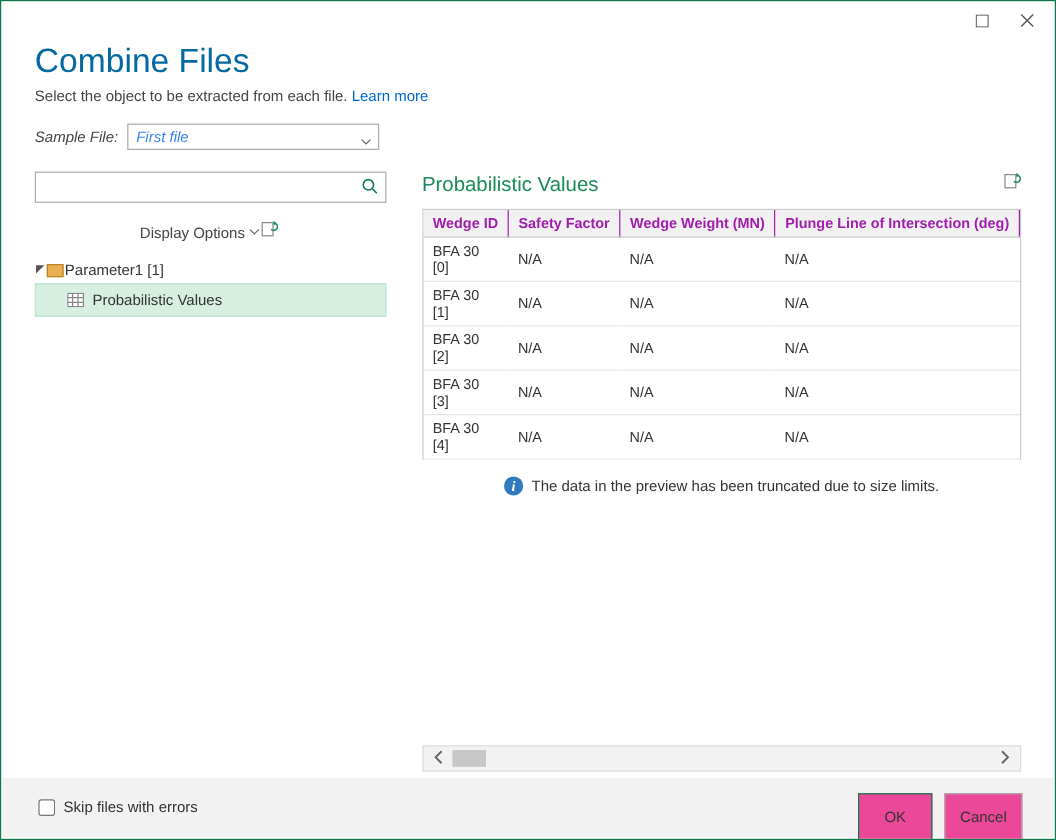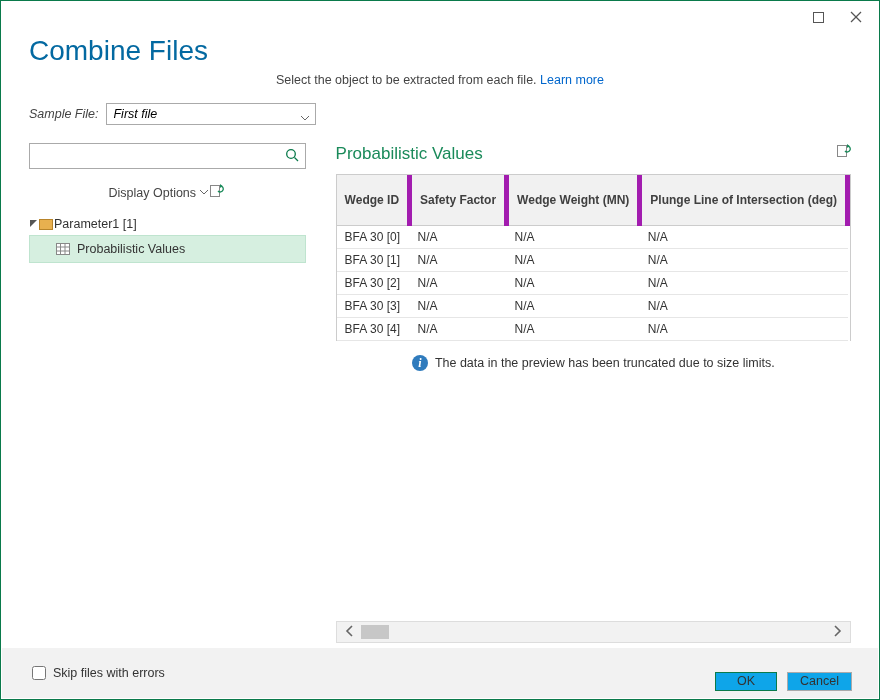--- a/index.html
+++ b/index.html
@@ -5,26 +5,26 @@
   * { box-sizing: border-box; font-family: "Segoe UI", Arial, sans-serif; }
   html, body { margin: 0; padding: 0; }
   body { width: 880px; height: 700px; background: #fff; position: relative; border: 1px solid #0a7a4b; }
 
   .titlebar { height: 32px; display: flex; justify-content: flex-end; align-items: center; padding-right: 6px; gap: 4px; }
   .win-btn { width: 34px; height: 26px; display:flex; align-items:center; justify-content:center; color:#555; }
   .win-btn svg { display:block; }
 
   .content { padding: 0 28px 0 28px; }
   .dlg-title { color: #0369a1; font-size: 28px; font-weight: 400; margin-top: 2px; }
-  .dlg-sub { color: #444; font-size: 12.5px; margin-top: 6px; text-align: center; }
+  .dlg-sub { color: #444; font-size: 12.5px; margin-top: 6px; }
   .dlg-sub a { color: #0066cc; text-decoration: none; }
 
   .sample-row { margin-top: 16px; display:flex; align-items:center; gap:8px;font-style:italic; }
   .sample-label { font-size:12.5px; color:#444; }
-  .sample-select { height:22px; width:210px; border:1px solid #aaa; background:#fff; position:relative; display:flex; align-items:center; padding:0 6px; font-size:12.5px; color:#000000; }
+  .sample-select { height:22px; width:210px; border:1px solid #aaa; background:#fff; position:relative; display:flex; align-items:center; padding:0 6px; font-size:12.5px; color:#3b82f6; }
   .sample-select .caret { position:absolute; right:6px; top:7px; }
 
   .two-col { display:flex; margin-top:18px; height:500px; }
   .left { width:298px; display:flex; flex-direction:column; }
   .right { flex:1; margin-left:30px; display:flex; flex-direction:column; }
 
   .search-box { height:26px; border:1px solid #aaa; position:relative; }
   .search-box input { border:none; outline:none; width:100%; height:100%; padding:0 26px 0 6px; font-size:12.5px; background:transparent; }
   .search-icon { position:absolute; right:5px; top:4px; color:#0a7a4b; }
 
@@ -36,37 +36,37 @@
   .tree-parent { display:flex; align-items:center; gap:1px; padding:4px 0; }
   .tree-child { display:flex; align-items:center; gap:7px; padding:6px 0 6px 26px; background:#d6efe0; border:1px solid #bfe4cf; }
   .folder-ico { width:14px; height:11px; background:#e8b04f; border:1px solid #b8842a; display:inline-block; }
   .table-ico { display:inline-flex; }
   .caret-tri { display:inline-block; }
 
   .panel-title { color:#1a8a5a; font-size:17px; font-weight:400; display:flex; align-items:center; justify-content:space-between; }
 
   .grid-wrap { margin-top:10px; border:1px solid #ccc; border-bottom:none; }
   table.grid { border-collapse:collapse; width:100%; font-size:12px; }
-  table.grid th { background:#f1f1f1; text-align:left; font-weight:600; color:#404040; padding:18px 8px; border-bottom:1px solid #ccc; border-right:5px solid #a21caf; white-space:nowrap; }
+  table.grid th { background:#f1f1f1; text-align:left; font-weight:600; color:#a21caf; padding:4px 8px; border-bottom:1px solid #ccc; border-right:1px solid #a21caf; white-space:nowrap; }
   table.grid td { padding:4px 8px; border-bottom:1px solid #e6e6e6; color:#333; }
   table.grid tr td:first-child, table.grid tr th:first-child { border-left:none; }
 
   .info-row { display:flex; align-items:center; gap:7px; margin-top:14px; font-size:12.5px; color:#333; justify-content:center; }
   .info-ico { width:16px; height:16px; border-radius:50%; background:#2f7bbd; color:#fff; display:flex; align-items:center; justify-content:center; font-style:italic; font-family:Georgia,serif; font-size:12px; font-weight:bold; }
 
   .hscroll { margin-top:auto; height:22px; background:#f2f2f2; border:1px solid #ddd; display:flex; align-items:center; justify-content:space-between; padding:0 4px; }
   .hscroll .arrow { color:#666; font-size:14px; padding:0 4px; }
   .hscroll .thumb { width:28px; height:14px; background:#c7c7c7; margin-left:2px; }
   .hscroll .track { flex:1; display:flex; align-items:center; }
 
   .footer { position:absolute; left:1px; right:1px; bottom:1px; height:50px; background:#f2f2f2; display:flex; align-items:center; justify-content:space-between; padding:0 26px; }
   .skip { display:flex; align-items:center; gap:4px; font-size:12.5px; color:#333; }
   .skip input { width:14px; height:14px; }
   .btns { display:flex; gap:10px; }
-  .btn { min-width:62px; height:19px; font-size:12.5px; background:#0ea5e9; border:1px solid #aaa; color:#333; display:flex; align-items:center; justify-content:center; padding:0 12px;margin-top:16px; }
+  .btn { min-width:62px; height:40px; font-size:12.5px; background:#ec4899; border:1px solid #aaa; color:#333; display:flex; align-items:center; justify-content:center; padding:0 12px;margin-top:16px; }
   .btn.primary { border:1px solid #0a7a4b; }
 </style>
 </head>
 <body>
 
 <div class="titlebar">
   <div class="win-btn">
     <svg width="11" height="11">
         <rect x="0.5" y="0.5" width="10" height="10" fill="none" stroke="#555"></rect>
       </svg>

